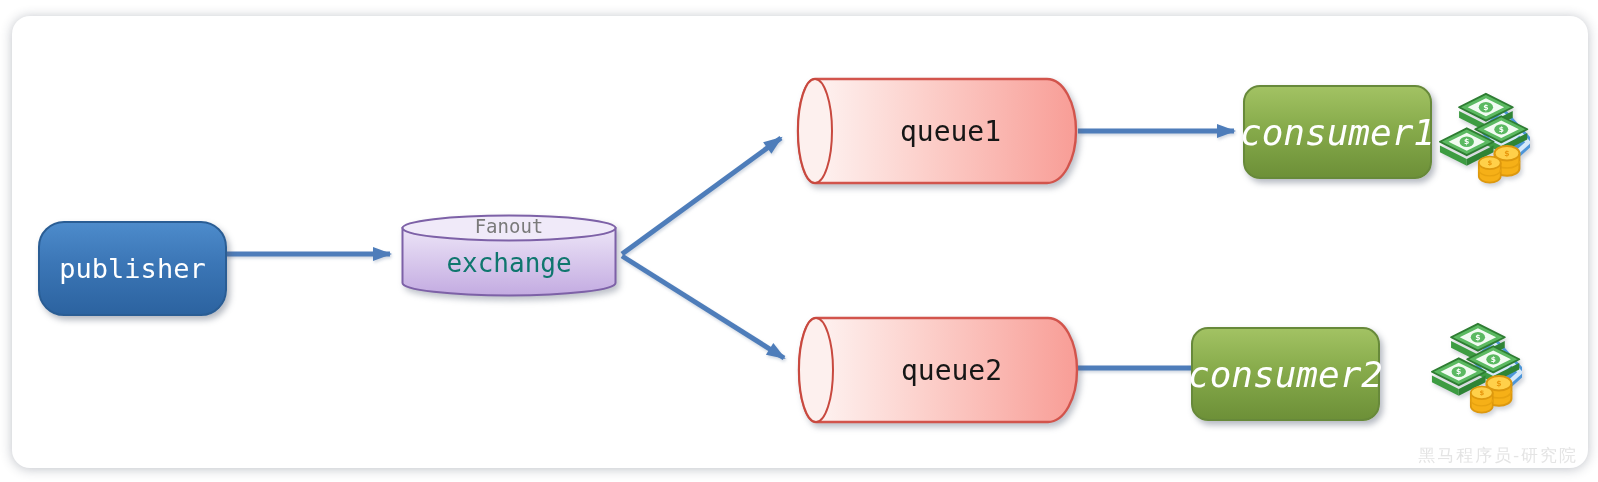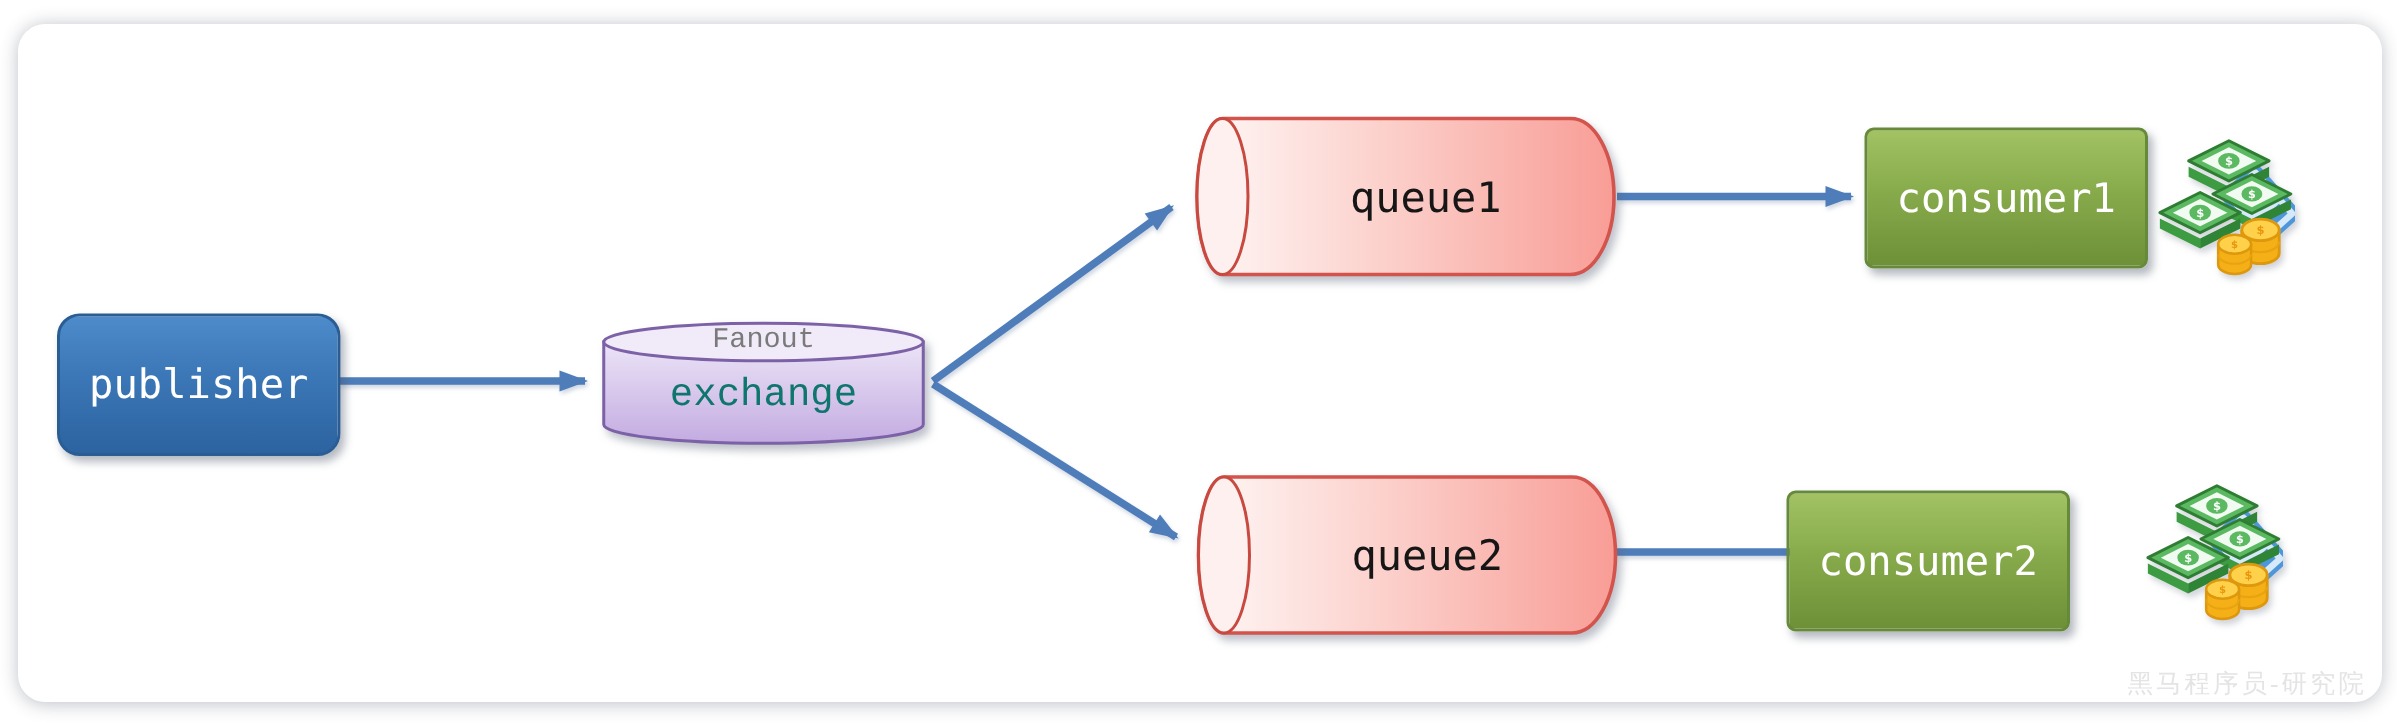--- a/index.html
+++ b/index.html
@@ -10,37 +10,38 @@
   .card{
     position:absolute;left:12px;top:16px;width:1576px;height:452px;
     background:#ffffff;border-radius:18px;
     box-shadow:0 1px 12px rgba(40,50,70,.30);
   }
   .node{
     position:absolute;display:flex;align-items:center;justify-content:center;
     color:#ffffff;box-shadow:3px 4px 6px rgba(70,80,100,.40);
   }
   .publisher{
-    left:38px;top:209px;width:185px;height:91px;border-radius:15px;
+    left:38px;top:221px;width:185px;height:91px;border-radius:26px;
     border:2px solid #2a5d94;
     background:linear-gradient(180deg,#4d8bcb 0%,#3b76b6 45%,#2c63a0 100%);
     font-size:27px;
     justify-content:center;
   }
   .consumer{
-    width:185px;height:90px;border-radius:6px;
+    width:185px;height:90px;border-radius:17px;
     border:2px solid #67893a;
     background:linear-gradient(180deg,#a2c263 0%,#87ab4b 45%,#6d9038 100%);
-    font-size:27px;
+    font-size:36px;
+    font-style:italic;
   }
   .consumer1{left:1243px;top:85px;}
   .consumer2{left:1191px;top:327px;}
   .shape-wrap{position:absolute;}
   .shape-wrap svg.shape{display:block;filter:drop-shadow(3px 4px 3px rgba(90,100,120,.40));}
-  .exchange-wrap{left:400px;top:214px;width:218px;height:84px;font-family:Liberation Mono, monospace;}
+  .exchange-wrap{left:400px;top:214px;width:218px;height:84px;}
   .exchange-badge{
     position:absolute;left:0;top:1px;width:100%;text-align:center;
     font-size:19px;color:var(--badge-text,#7a7a7a);
   }
   .exchange-label{
     position:absolute;left:0;top:34px;width:100%;text-align:center;
     font-size:26px;color:#0f766e;
   }
   .queue1-wrap{left:793px;top:76px;width:285px;height:110px;}
   .queue2-wrap{left:794px;top:315px;width:285px;height:110px;}

